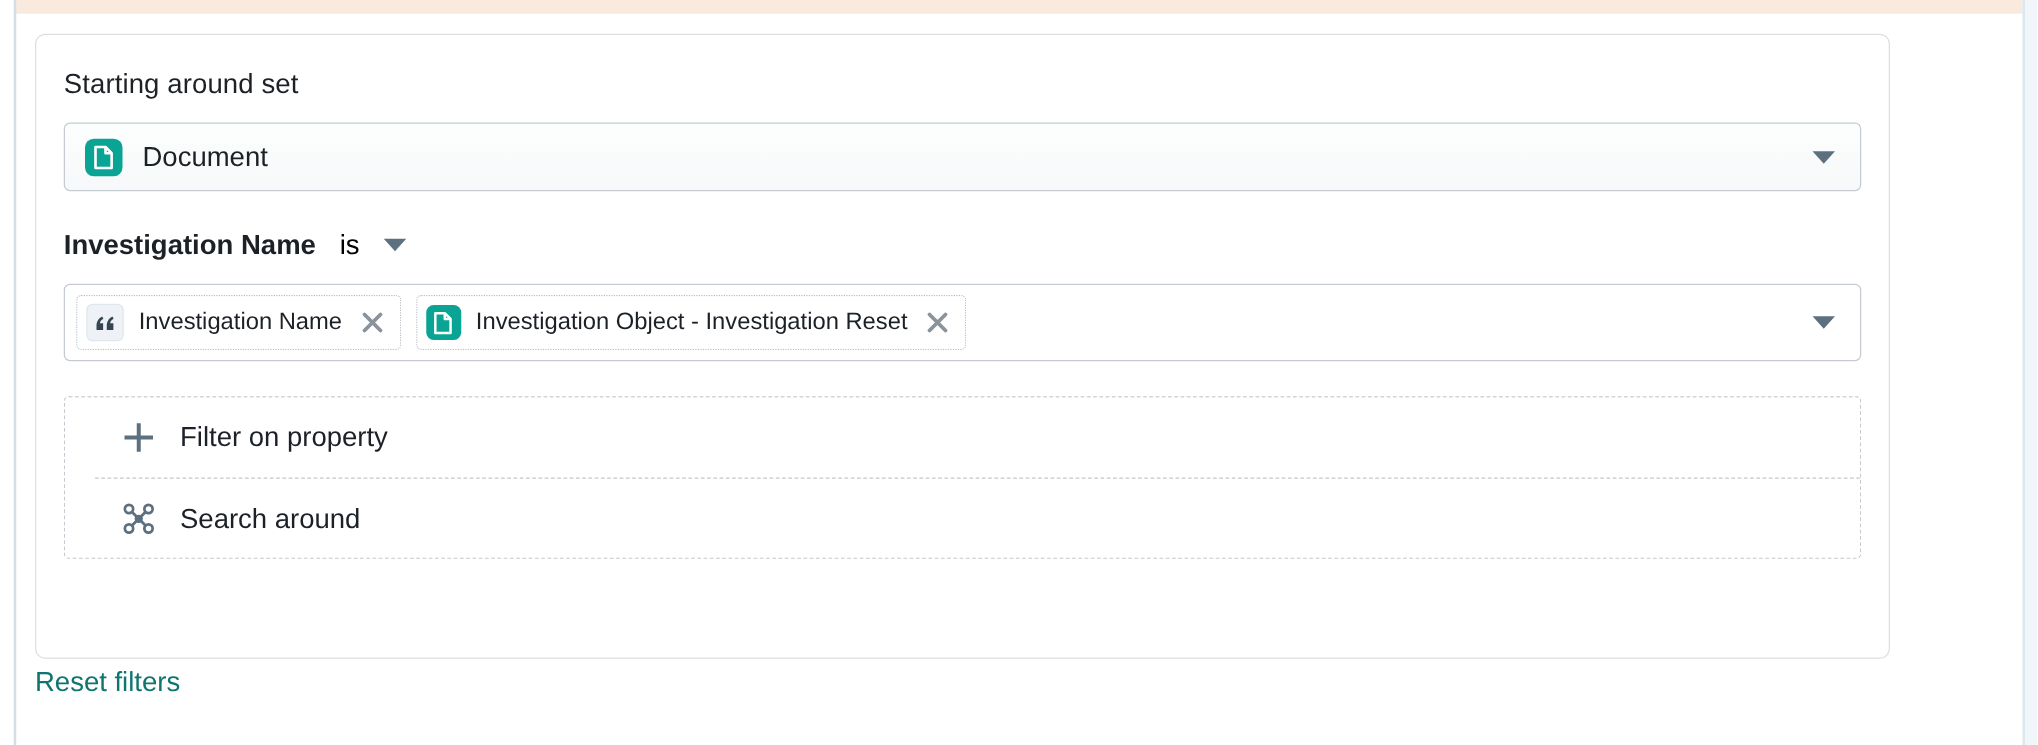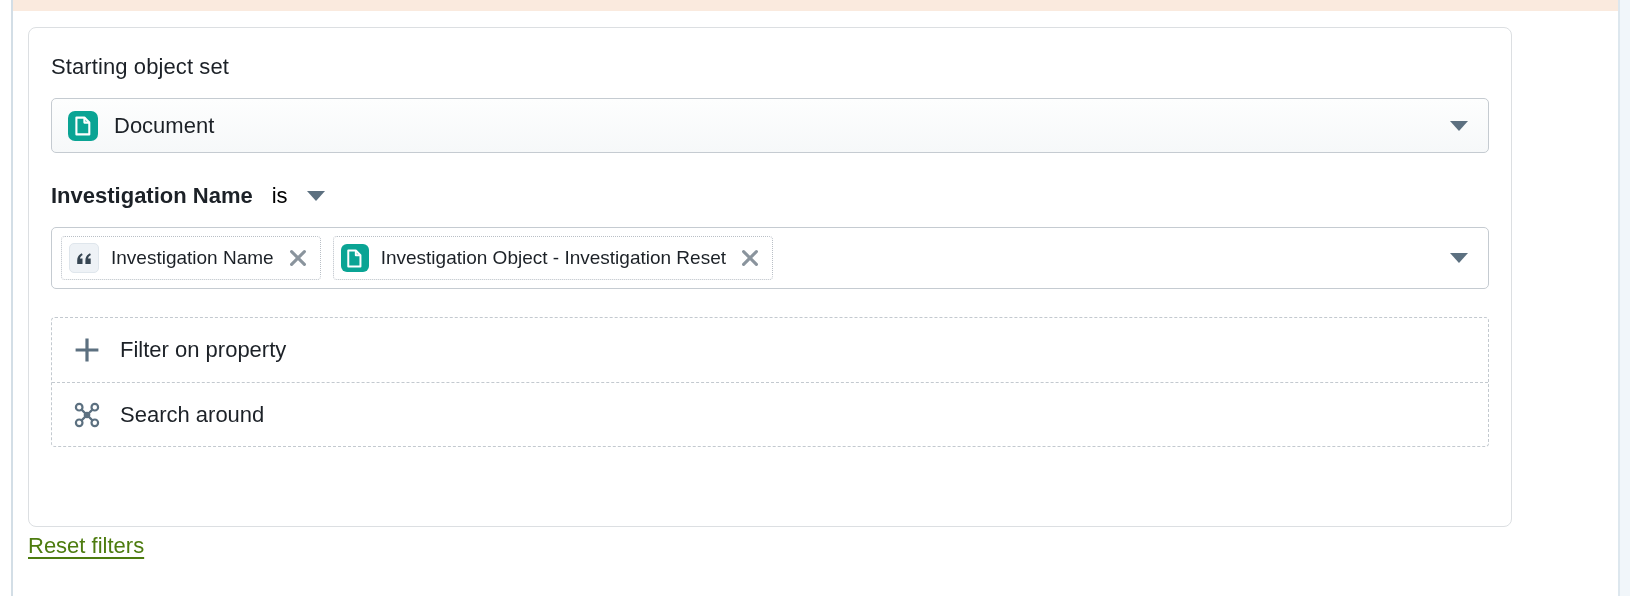--- a/index.html
+++ b/index.html
@@ -161,20 +161,21 @@
     flex: none;
     cursor: pointer;
     margin-left: 2px;
   }
 
   
   .action-list {
     margin-top: 28px;
     border: 1.5px dashed #c3c9cf;
     border-radius: 4px;
+    padding-left: 24px;
   }
   .action-row {
     display: flex;
     align-items: center;
     gap: 18px;
     height: 64px;
     padding: 0 20px;
     cursor: pointer;
   }
   .action-row + .action-row {
@@ -189,39 +190,38 @@
     width: 30px; height: 30px;
     display: flex; align-items: center; justify-content: center;
     flex: none;
   }
 
   
   .reset-link {
     position: absolute;
     left: 28px; top: 533px;
     font-size: 22px;
-    color: #4d7c0f;
-    text-decoration: underline;
+    color: #0f766e;
     text-underline-offset: 4px;
     cursor: pointer;
   }
 </style>
 </head>
 <body>
 
 <div class="screen">
 
   <div class="top-banner"></div>
   <div class="left-rule"></div>
   <div class="scroll-track"></div>
 
   <div class="card">
     <div class="card-inner">
 
-      <div class="section-label">Starting object set</div>
+      <div class="section-label">Starting around set</div>
 
       <div class="select-field">
         <div class="select-value">
           <span class="doc-icon">
             <svg width="18" height="20" viewBox="0 0 18 20" aria-hidden="true">
               <path d="M2.4 1.6h8.0l4.9 4.9v11.9H2.4z" fill="none" stroke="#ffffff" stroke-width="2.1" stroke-linejoin="round"></path>
               <path d="M10.4 1.6v5.0h5.0" fill="none" stroke="#ffffff" stroke-width="2.1" stroke-linejoin="round"></path>
             </svg>
           </span>
           <span class="select-text">Document</span>

